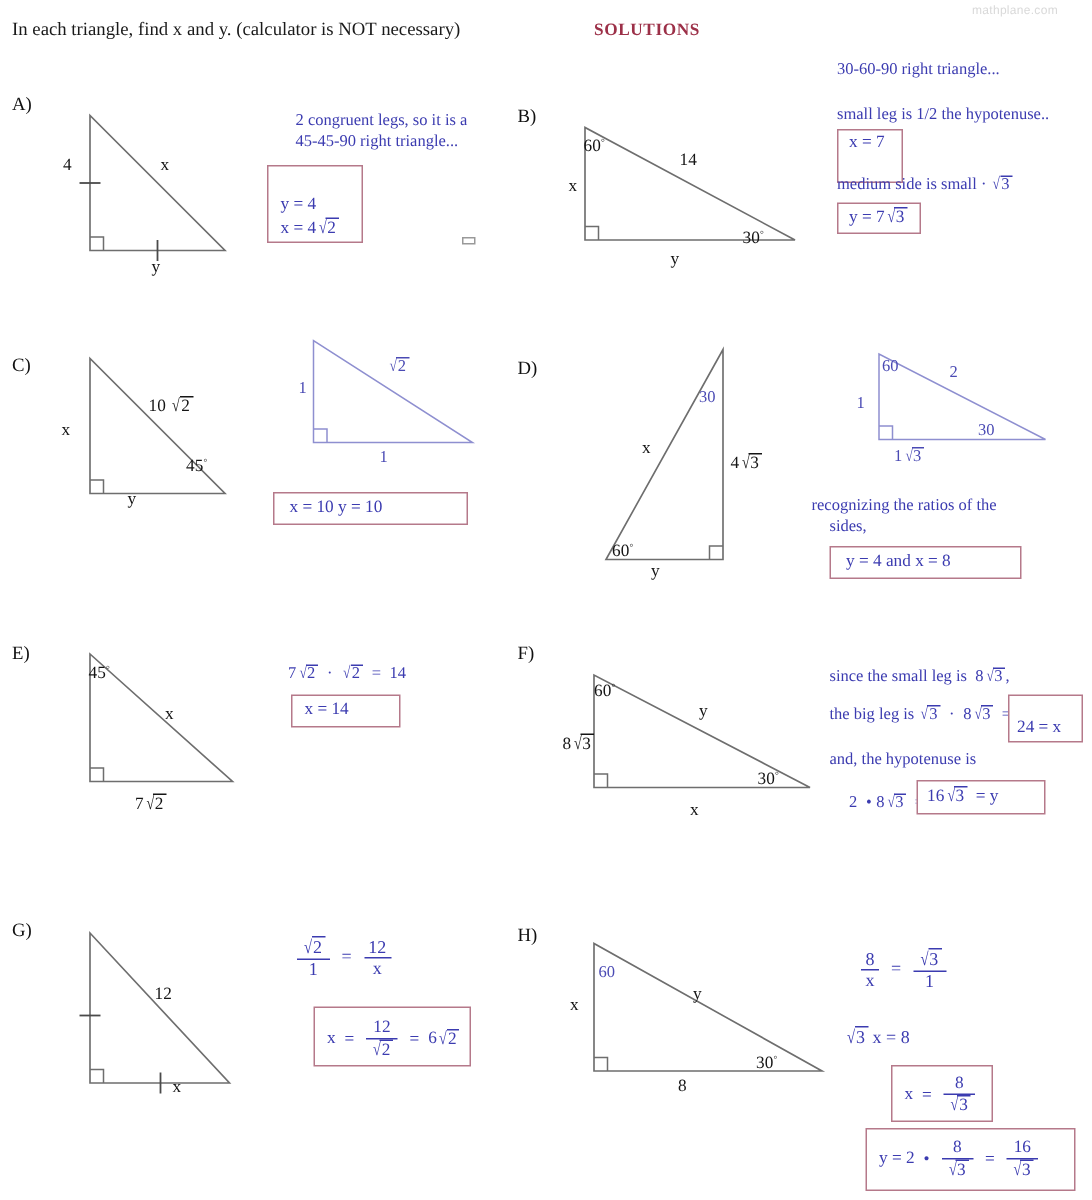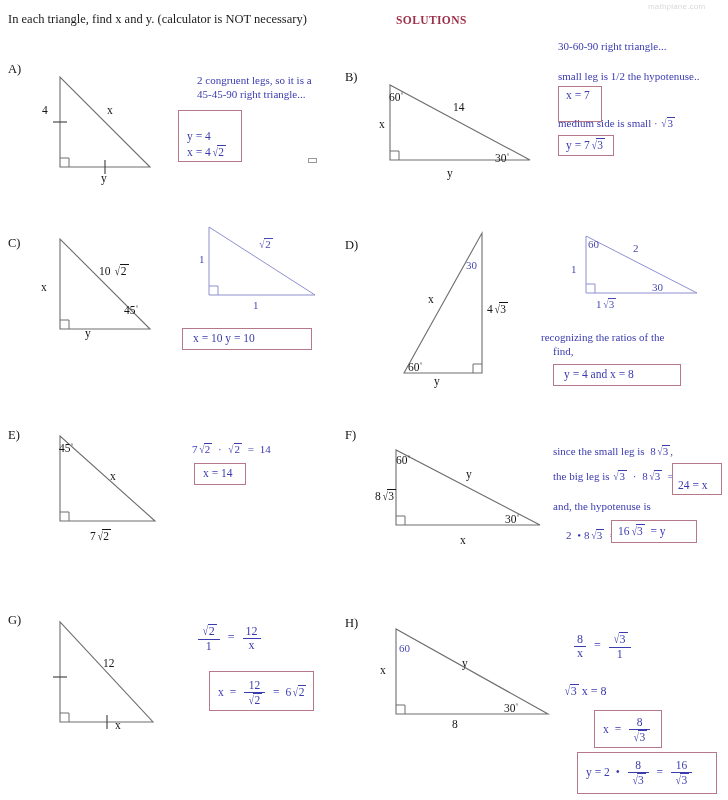--- a/index.html
+++ b/index.html
@@ -223,37 +223,37 @@
     <path class="tri-blue" d="M41 4 L41 61 L152 61 Z"></path>
     <path class="ra-blue" d="M41 52 L50 52 L50 61"></path>
   </svg>
   <div class="abs lbl-blue" style="left:588px;top:238px;">60</div>
   <div class="abs lbl-blue" style="left:633px;top:242px;">2</div>
   <div class="abs lbl-blue" style="left:571px;top:263px;">1</div>
   <div class="abs lbl-blue" style="left:652px;top:281px;">30</div>
   <div class="abs lbl-blue" style="left:596px;top:298px;">1<span class="rad"><span class="rtick">√</span><span class="rbody">3</span></span></div>
 
   <div class="abs note" style="left:541px;top:330px;">recognizing the ratios of the</div>
-  <div class="abs note" style="left:553px;top:344px;">find,</div>
+  <div class="abs note" style="left:553px;top:344px;">sides,</div>
   <div class="abs ansbox" style="left:553px;top:364px;width:128px;height:22px;padding:3px 10px;">
     <span>y = 4     and   x = 8</span>
   </div>
 
   <div class="abs prob-letter" style="left:8px;top:428px;">E)</div>
 
   <svg class="abs" style="left:40px;top:428px;" width="130" height="110">
     <path class="tri" d="M20 8 L20 93 L115 93 Z"></path>
     <path class="ra" d="M20 84 L29 84 L29 93"></path>
   </svg>
   <div class="abs lbl" style="left:59px;top:440px;"><span>45</span><span class="deg">◦</span></div>
   <div class="abs lbl" style="left:110px;top:470px;">x</div>
   <div class="abs lbl" style="left:90px;top:529px;">7<span class="rad"><span class="rtick">√</span><span class="rbody">2</span></span></div>
 
   <div class="abs note" style="left:192px;top:441px;">7<span class="rad"><span class="rtick">√</span><span class="rbody">2</span></span> <span class="dot">·</span> <span class="rad"><span class="rtick">√</span><span class="rbody">2</span></span> <span class="op">=</span> 14</div>
-  <div class="abs ansbox" style="left:194px;top:463px;width:52px;height:22px;padding:3px 8px;">
+  <div class="abs ansbox" style="left:194px;top:463px;width:73px;height:22px;padding:3px 8px;">
     <span>x = 14</span>
   </div>
 
   <div class="abs prob-letter" style="left:345px;top:428px;">F)</div>
 
   <svg class="abs" style="left:380px;top:440px;" width="170" height="100">
     <path class="tri" d="M16 10 L16 85 L160 85 Z"></path>
     <path class="ra" d="M16 76 L25 76 L25 85"></path>
   </svg>
   <div class="abs lbl" style="left:396px;top:452px;"><span>60</span><span class="deg">◦</span></div>

